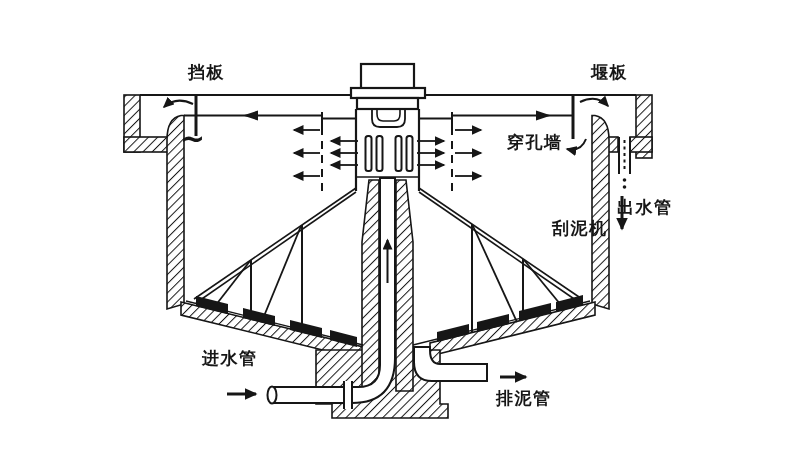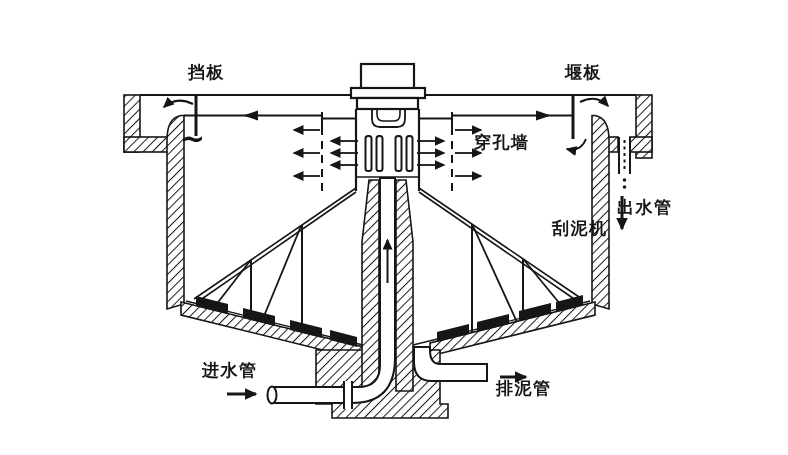--- a/index.html
+++ b/index.html
@@ -177,21 +177,21 @@
   </g>
 
   <g stroke="#161616">
     <line x1="622" y1="196" x2="622" y2="229" stroke-width="3" marker-end="url(#ahBig)"></line>
     <line x1="227" y1="394" x2="256" y2="394" stroke-width="3" marker-end="url(#ahBig)"></line>
     <line x1="500" y1="377" x2="526" y2="377" stroke-width="3" marker-end="url(#ahBig)"></line>
   </g>
 </svg>
 
 <div class="lbl" style="left:188px;top:63px">挡板</div>
-<div class="lbl" style="left:565px;top:63px">堰板</div>
-<div class="lbl" style="left:474px;top:133px">穿孔墙</div>
+<div class="lbl" style="left:591px;top:63px">堰板</div>
+<div class="lbl" style="left:507px;top:133px">穿孔墙</div>
 <div class="lbl" style="left:552px;top:219px">刮泥机</div>
 <div class="lbl" style="left:617px;top:198px">出水管</div>
-<div class="lbl" style="left:202px;top:361px">进水管</div>
-<div class="lbl" style="left:496px;top:379px">排泥管</div>
+<div class="lbl" style="left:202px;top:349px">进水管</div>
+<div class="lbl" style="left:496px;top:389px">排泥管</div>
 <div class="tilde" style="left:180px;top:124px">~</div>
 
 </div>
 
 </body></html>

